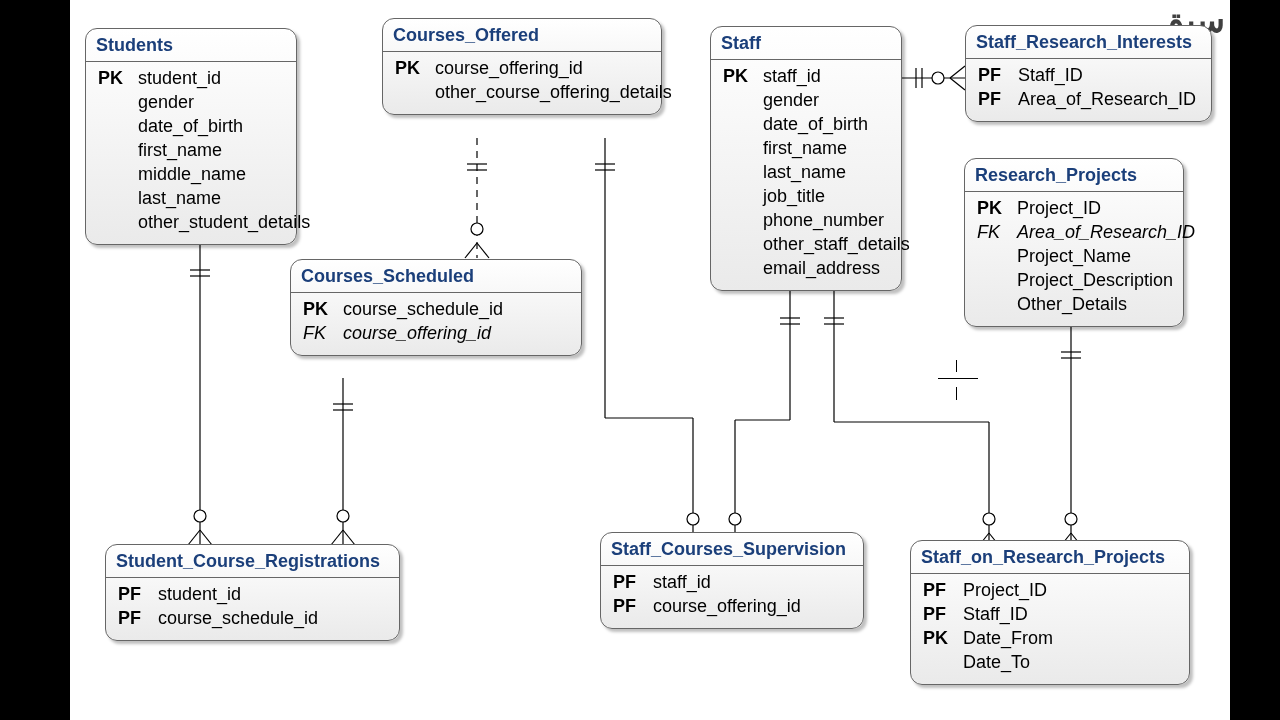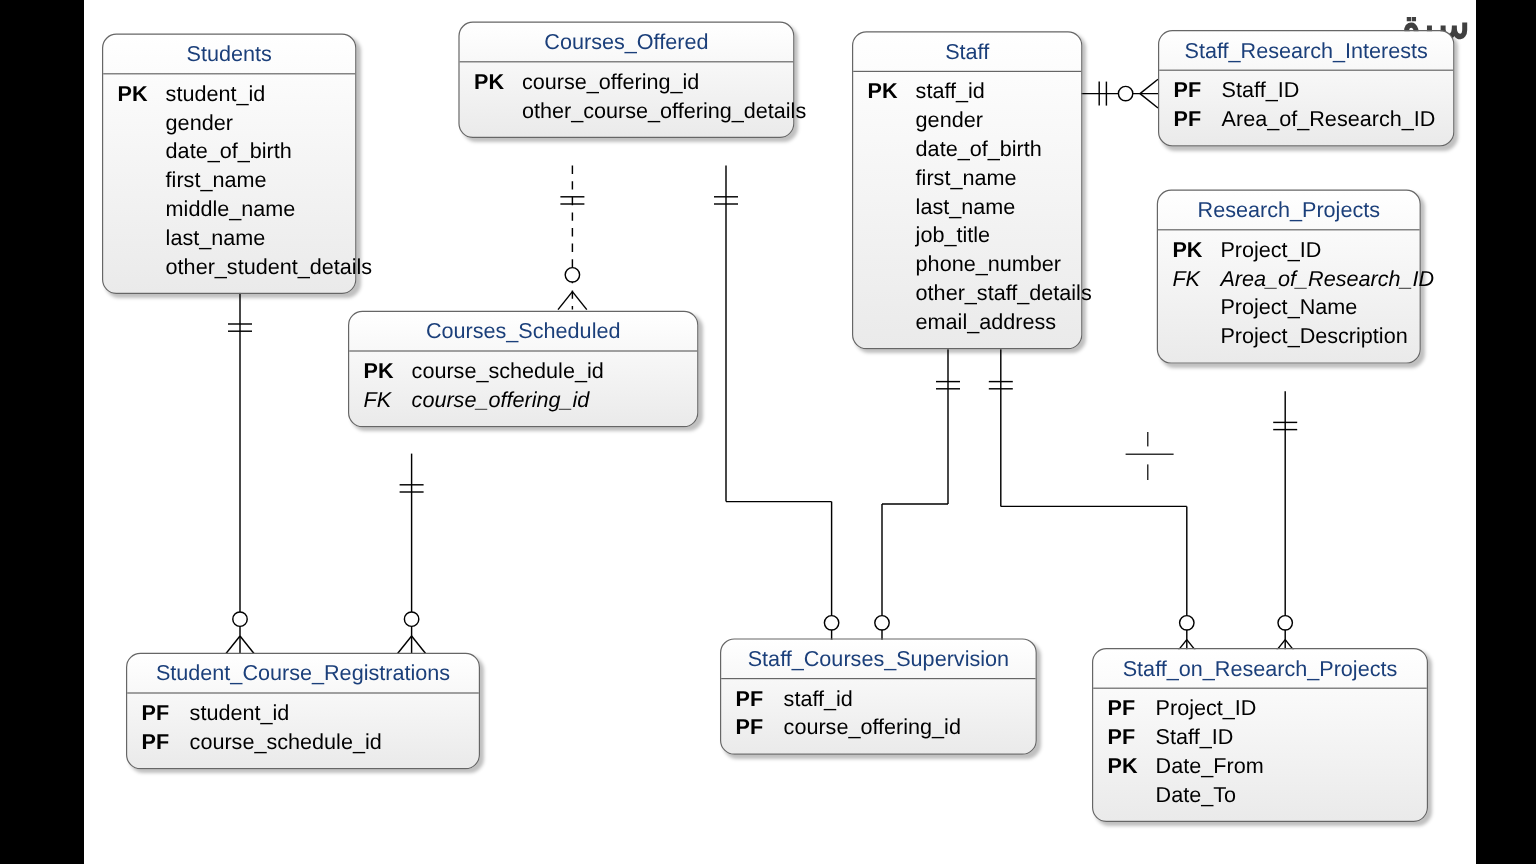--- a/index.html
+++ b/index.html
@@ -1,21 +1,21 @@
 <!DOCTYPE html>
 <html><head>
 <meta charset="utf-8">
 <style>
   html,body{margin:0;padding:0;background:#000;font-family:Verdana,Geneva,sans-serif}
   .page{position:relative;width:1280px;height:720px;background:#000;margin:0 auto}
   .canvas{position:absolute;left:70px;top:0;width:1160px;height:720px;background:#fff}
   .watermark{position:absolute;right:5px;top:0;font-size:34px;font-weight:600;color:#404040;font-family:Liberation Sans, sans-serif}
   svg{position:absolute;left:0;top:0}
   .entity{position:absolute;border:1.5px solid #666;border-radius:12px;background:linear-gradient(#fff,#eaeaea);box-shadow:3px 3px 3px rgba(0,0,0,0.25)}
-  .entity .title{font-weight:400;color:#1b3f7a;text-align:center;padding:6px 10px 5px;border-bottom:1.5px solid #666;font-size:18px}
+  .entity .title{font-weight:700;color:#1b3f7a;text-align:left;padding:6px 10px 5px;border-bottom:1.5px solid #666;font-size:18px}
   .entity .rows{padding:4px 12px 10px}
   .row{display:flex;gap:10px;font-size:18px;color:#000;line-height:24px}
   .row .key{width:30px;font-weight:600;flex:none}
   .row .fkkey{width:30px;font-style:italic;flex:none}
   .row .pk{font-weight:400}
   .row .fk{font-style:italic}
   .cursor-cross{position:absolute;width:40px;height:40px;pointer-events:none}
   .cursor-cross::before,.cursor-cross::after{content:"";position:absolute;background:#000}
   .cursor-cross::before{left:18px;top:0;width:1px;height:40px}
   .cursor-cross::after{top:18px;left:0;height:1px;width:40px}
@@ -209,20 +209,24 @@
             <span class="fk">Area_of_Research_ID</span>
           </div>
           <div class="row">
             <span class="key"></span>
             <span>Project_Name</span>
           </div>
           <div class="row">
             <span class="key"></span>
             <span>Project_Description</span>
           </div>
+          <div class="row">
+            <span class="key"></span>
+            <span>Other_Details</span>
+          </div>
         </div>
     </div>
 
     <div class="entity" style="left:220px;top:259px;width:290px">
       <div class="title">Courses_Scheduled</div>
       <div class="rows">
           <div class="row">
             <span class="key">PK</span>
             <span class="pk">course_schedule_id</span>
           </div>

